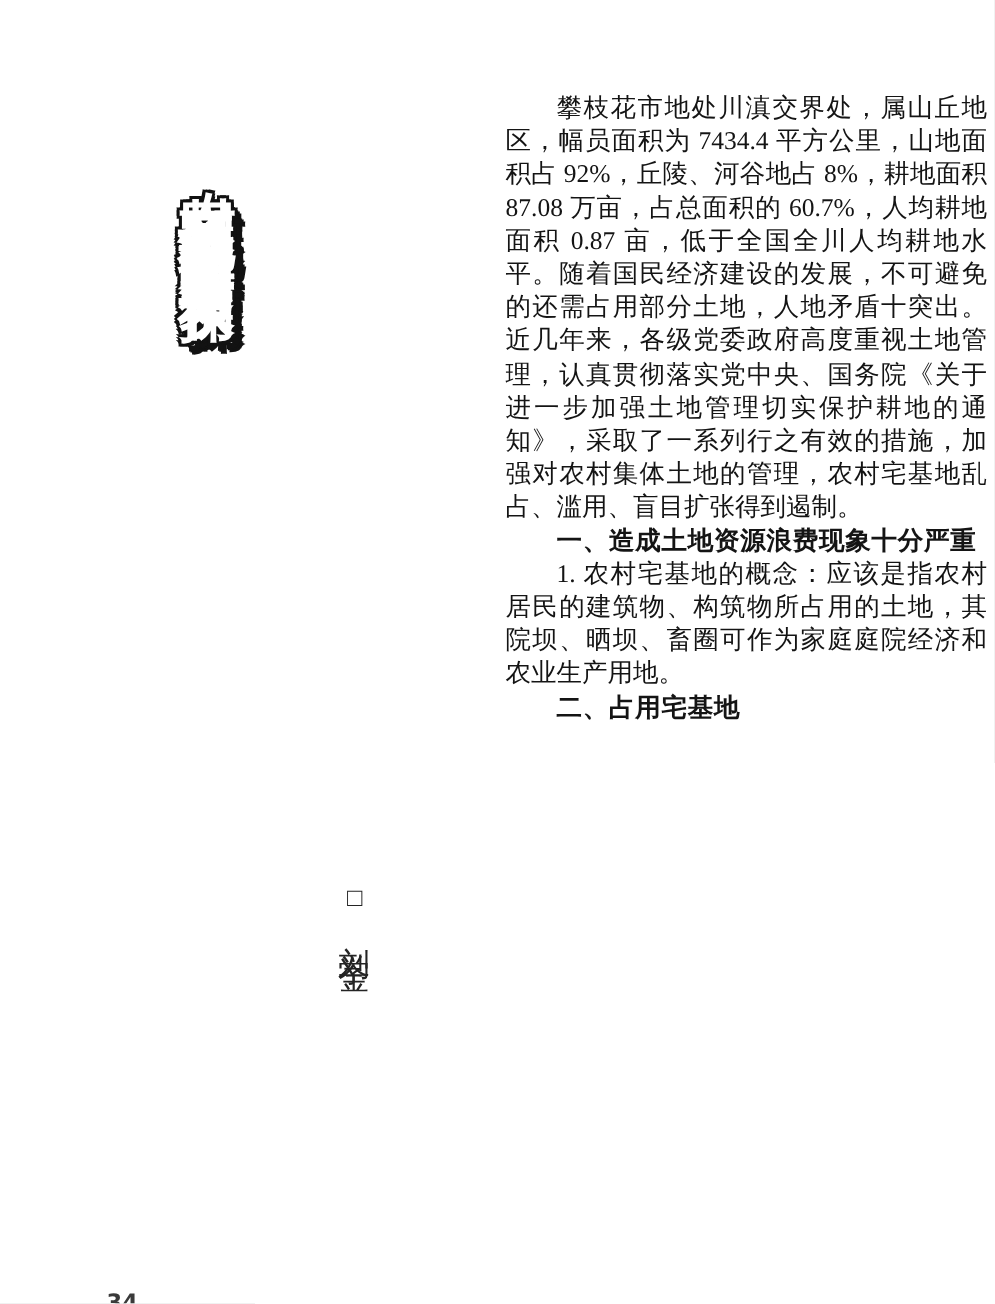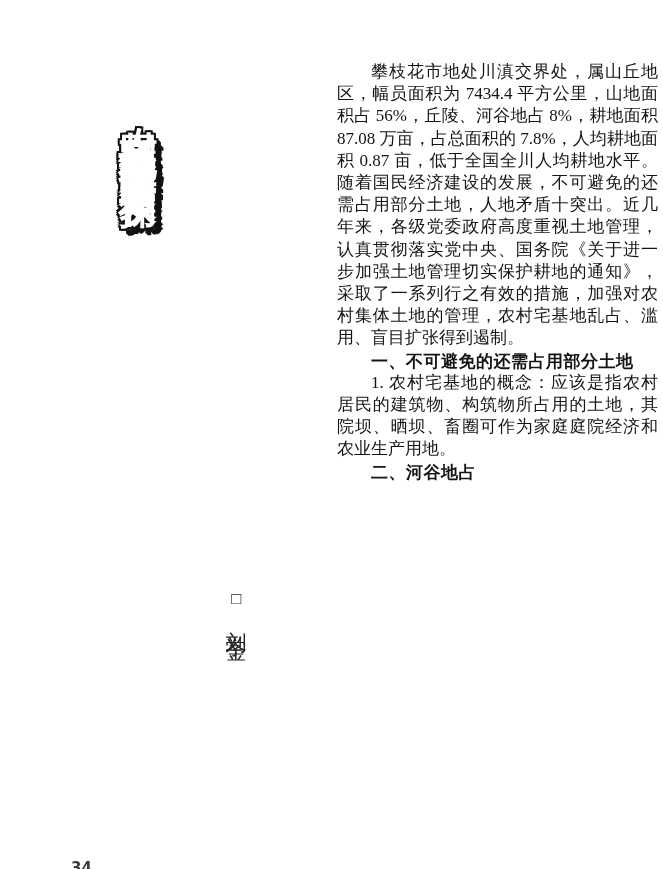--- a/index.html
+++ b/index.html
@@ -88,21 +88,21 @@
 </head>
 <body>
 
 <div class="page">
 
   <div class="title-col">农村宅基地管理使用中问题与对策初探</div>
 
   <div class="author-col"><span class="author-marker">□</span><span class="author-name">刘学金</span></div>
 
   <div class="body-col">
-    <p class="para">攀枝花市地处川滇交界处，属山丘地区，幅员面积为 7434.4 平方公里，山地面积占 56%，丘陵、河谷地占 8%，耕地面积 87.08 万亩，占总面积的 7.8%，人均耕地面积 0.87 亩，低于全国全川人均耕地水平。随着国民经济建设的发展，不可避免的还需占用部分土地，人地矛盾十突出。近几年来，各级党委政府高度重视土地管理，认真贯彻落实党中央、国务院《关于进一步加强土地管理切实保护耕地的通知》，采取了一系列行之有效的措施，加强对农村集体土地的管理，农村宅基地乱占、滥用、盲目扩张得到遏制。</p>
-    <p class="heading">一、不可避免的还需占用部分土地</p>
+    <p class="para">攀枝花市地处川滇交界处，属山丘地区，幅员面积为 7434.4 平方公里，山地面积占 92%，丘陵、河谷地占 8%，耕地面积 87.08 万亩，占总面积的 60.7%，人均耕地面积 0.87 亩，低于全国全川人均耕地水平。随着国民经济建设的发展，不可避免的还需占用部分土地，人地矛盾十突出。近几年来，各级党委政府高度重视土地管理，认真贯彻落实党中央、国务院《关于进一步加强土地管理切实保护耕地的通知》，采取了一系列行之有效的措施，加强对农村集体土地的管理，农村宅基地乱占、滥用、盲目扩张得到遏制。</p>
+    <p class="heading">一、造成土地资源浪费现象十分严重</p>
     <p class="para">1. 农村宅基地的概念：应该是指农村居民的建筑物、构筑物所占用的土地，其院坝、晒坝、畜圈可作为家庭庭院经济和农业生产用地。</p>
-    <p class="heading">二、河谷地占</p>
+    <p class="heading">二、占用宅基地</p>
   </div>
 
   <div class="page-number">34</div>
 
 </div>
 
 </body></html>

